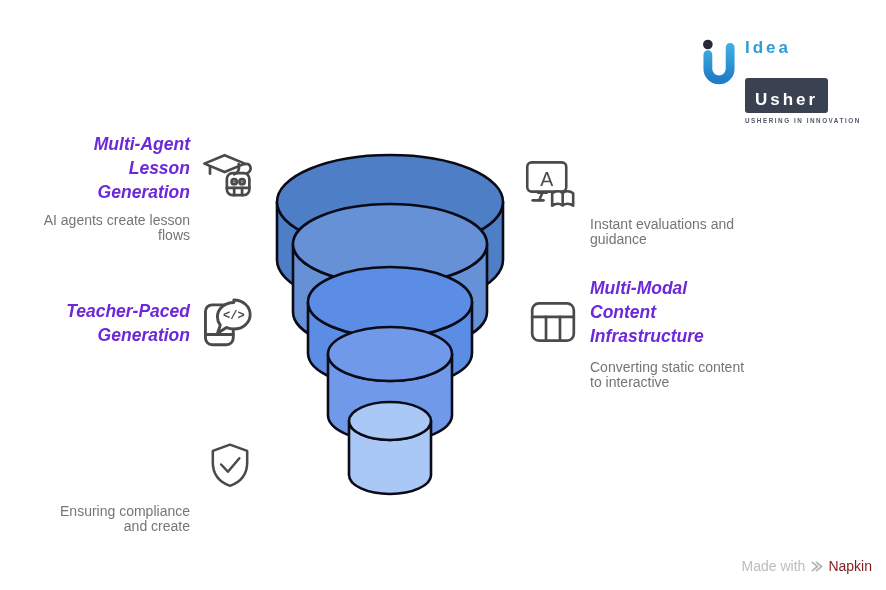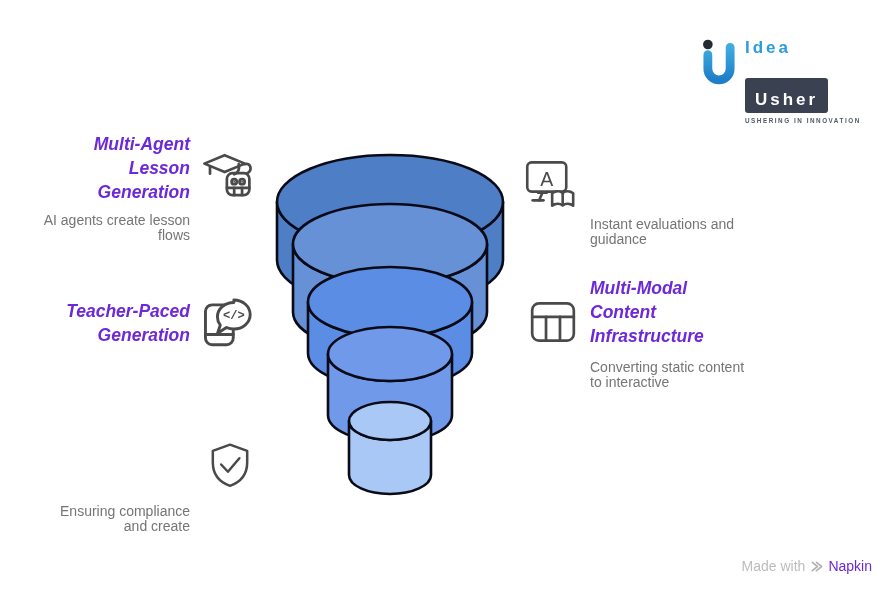--- a/index.html
+++ b/index.html
@@ -27,21 +27,21 @@
   .logo-col{display:flex;flex-direction:column;align-items:flex-start;}
   .logo-idea{font-weight:700;font-size:17px;letter-spacing:3px;line-height:20px;}
   .logo-usher{font-weight:700;font-size:17px;letter-spacing:3px;line-height:20px;
               color:#fff;padding:12px 10px 3px 10px;border-radius:3px;margin-top:20px;}
   .logo-tagline{font-size:6.3px;font-weight:700;letter-spacing:1.55px;color:#4e5869;margin-top:4px;}
 
   
   .footer{position:absolute;right:14px;bottom:16px;display:flex;align-items:center;gap:5px;
           font-size:14px;color:#bdbdbd;}
   .footer svg *{stroke:#b3b3b3;stroke-width:1.8;fill:none;stroke-linecap:round;stroke-linejoin:round;}
-  .footer .brand{color:#6d28d9;}
+  .footer .brand{color:#7f1d1d;}
 </style>
 </head>
 <body>
 
 <div id="page">
 
   <div class="logo">
     <svg width="38" height="52" viewBox="0 0 40 56">
       <defs>
         <linearGradient id="lg" x1="0" y1="0" x2="0" y2="1">

